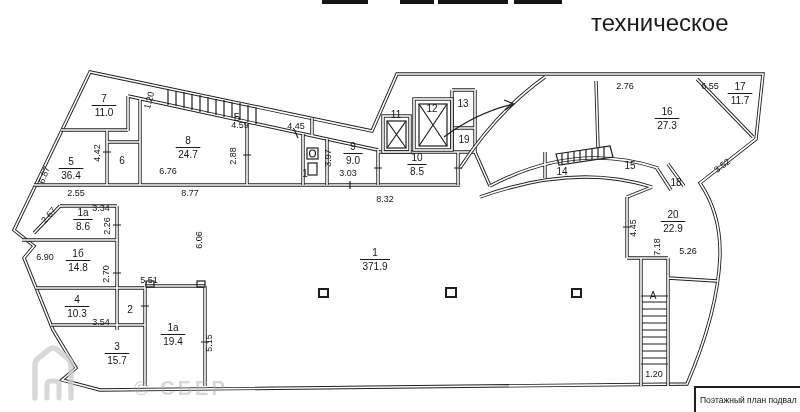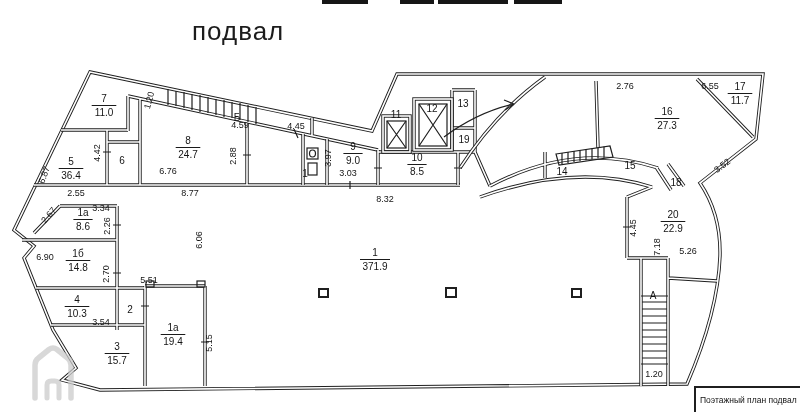--- a/index.html
+++ b/index.html
@@ -275,24 +275,25 @@
         <text class="dim" text-anchor="middle" transform="translate(660 247) rotate(-90)">7.18</text>
         <text class="dim" text-anchor="middle" transform="translate(654 377) rotate(0)">1.20</text>
       </g>
   </svg>
 
   
   <svg class="wm-icon" width="54" height="62" viewBox="0 0 52 62">
     <path d="M8,58 V25 Q8,20.5 11.5,18 L22,9.5 Q26,6.5 30,9.5 L40.5,18 Q44,20.5 44,25 V58" fill="none" stroke="#cccccc" stroke-width="5.5" stroke-linejoin="round" stroke-linecap="round"></path>
     <path d="M20,58 V45 Q20,41 24,41 H28 Q32,41 32,45 V58" fill="none" stroke="#cccccc" stroke-width="5" stroke-linejoin="round" stroke-linecap="round"></path>
   </svg>
+  <div class="wm-sub">© СБЕР</div>
 
   
-  <div class="title-basement">подвал</div>
   <div class="title-tech">
+    <div>техническое</div>
   </div>
 
   
   <div class="doc-ref">24-10-3</div>
   <div class="title-block">
     <span>Поэтажный план подвал</span>
   </div>
 </div>
 
 </body></html>

